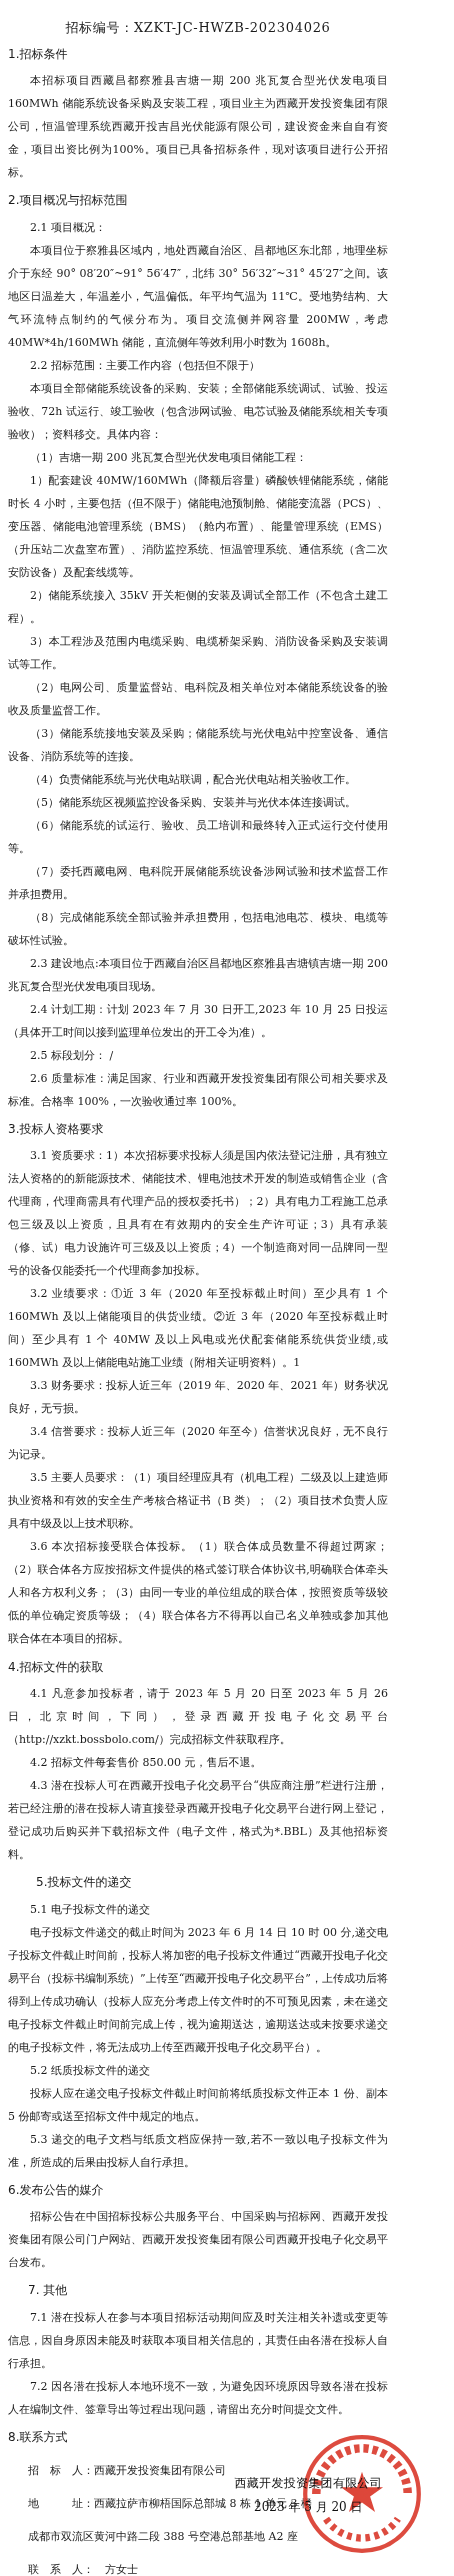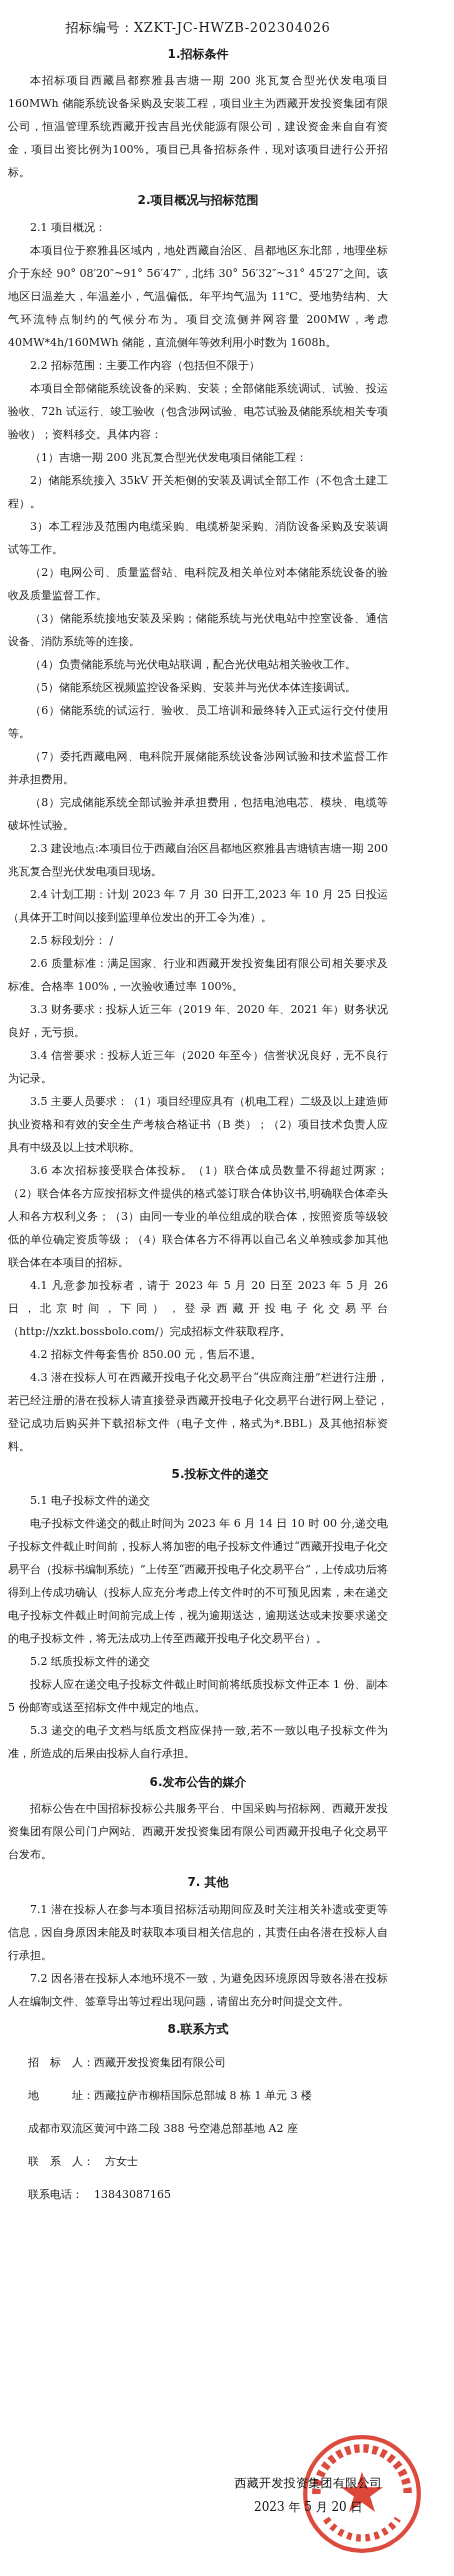--- a/index.html
+++ b/index.html
@@ -12,24 +12,24 @@
     position:relative; width:394px; min-height:2576px; box-sizing:border-box;
     padding:15px 6px 0 8px;
     font-size:11px; line-height:23px; text-align:justify;
   }
   .blk{margin:0;}
   .title{
     text-align:center; font-size:13px; line-height:20px; margin:2.6px 0 5.3px 0;
     letter-spacing:0.7px;
   }
   .h{
-    font-family:"DejaVu Sans", sans-serif; font-weight:700; font-size:12px;
-    margin:5.3px 0 3.3px 0; text-align:center;
+    font-family:"DejaVu Sans", sans-serif; font-weight:400; font-size:12px;
+    margin:5.3px 0 3.3px 0; text-align:left;
   }
-  .h5i{margin-left:44px;}
+  .h5i{margin-left:28px;}
   .h7i{margin-left:20px;}
   .p{text-indent:2em;}
   .addr2{margin-left:68px;}
   .contact{margin-left:20px; margin-top:10px;}
   .u{text-underline-offset:2.6px;}
   .sig{
     position:absolute; top:2471px; right:9.2px; width:153px; z-index:3;
     text-align:center; font-size:12px; line-height:24px; color:#101010;
   }
   .sig .company{letter-spacing:0.3px; white-space:nowrap;}
@@ -45,37 +45,42 @@
   <div id="doc">
       <div class="blk title"><span>招标编号：XZKT-JC-HWZB-202304026</span></div>
       <div class="blk h"><span>1.招标条件</span></div>
       <div class="blk p"><span>本招标项目</span><span class="u">西藏昌都察雅县吉塘一期 200 兆瓦复合型光伏发电项目 160MWh 储能系统设备采购及安装工程</span><span>，项目业主为</span><span class="u">西藏开发投资集团有限公司</span><span>，恒温管理系统</span><span class="u">西藏开投吉昌光伏能源有限公司</span><span>，建设资金来自</span><span class="u">自有资金</span><span>，项目出资比例为</span><span class="u">100%</span><span>。项目已具备招标条件，现对该项目进行公开招标。</span></div>
       <div class="blk h"><span>2.项目概况与招标范围</span></div>
       <div class="blk p"><span>2.1 项目概况：</span></div>
       <div class="blk p"><span>本项目位于察雅县区域内，地处西藏自治区、昌都地区东北部，地理坐标介于东经 90° 08′20″~91° 56′47″，北纬 30° 56′32″~31° 45′27″之间。该地区日温差大，年温差小，气温偏低。年平均气温为 11℃。受地势结构、大气环流特点制约的气候分布为。项目交流侧并网容量 200MW，考虑 40MW*4h/160MWh 储能，直流侧年等效利用小时数为 1608h。</span></div>
       <div class="blk p"><span>2.2 招标范围：主要工作内容（包括但不限于）</span></div>
       <div class="blk p"><span>本项目全部储能系统设备的采购、安装；全部储能系统调试、试验、投运验收、72h 试运行、竣工验收（包含涉网试验、电芯试验及储能系统相关专项验收）；资料移交。具体内容：</span></div>
       <div class="blk p"><span>（1）吉塘一期 200 兆瓦复合型光伏发电项目储能工程：</span></div>
+      <div class="blk p"><span>1）配套建设 40MW/160MWh（降额后容量）磷酸铁锂储能系统，储能时长 4 小时，主要包括（但不限于）储能电池预制舱、储能变流器（PCS）、变压器、储能电池管理系统（BMS）（舱内布置）、能量管理系统（EMS）（升压站二次盘室布置）、消防监控系统、恒温管理系统、通信系统（含二次安防设备）及配套线缆等。</span></div>
       <div class="blk p"><span>2）储能系统接入 35kV 开关柜侧的安装及调试全部工作（不包含土建工程）。</span></div>
       <div class="blk p"><span>3）本工程涉及范围内电缆采购、电缆桥架采购、消防设备采购及安装调试等工作。</span></div>
       <div class="blk p"><span>（2）电网公司、质量监督站、电科院及相关单位对本储能系统设备的验收及质量监督工作。</span></div>
       <div class="blk p"><span>（3）储能系统接地安装及采购；储能系统与光伏电站中控室设备、通信设备、消防系统等的连接。</span></div>
       <div class="blk p"><span>（4）负责储能系统与光伏电站联调，配合光伏电站相关验收工作。</span></div>
       <div class="blk p"><span>（5）储能系统区视频监控设备采购、安装并与光伏本体连接调试。</span></div>
       <div class="blk p"><span>（6）储能系统的试运行、验收、员工培训和最终转入正式运行交付使用等。</span></div>
       <div class="blk p"><span>（7）委托西藏电网、电科院开展储能系统设备涉网试验和技术监督工作并承担费用。</span></div>
       <div class="blk p"><span>（8）完成储能系统全部试验并承担费用，包括电池电芯、模块、电缆等破坏性试验。</span></div>
       <div class="blk p"><span>2.3 建设地点:本项目位于西藏自治区昌都地区察雅县吉塘镇吉塘一期 200 兆瓦复合型光伏发电项目现场。</span></div>
       <div class="blk p"><span>2.4 计划工期：计划 2023 年 7 月 30 日开工,2023 年 10 月 25 日投运（具体开工时间以接到监理单位发出的开工令为准）。</span></div>
       <div class="blk p"><span>2.5 标段划分：</span><span class="u">  /  </span></div>
       <div class="blk p"><span>2.6 质量标准：满足国家、行业和西藏开发投资集团有限公司相关要求及标准。合格率 100%，一次验收通过率 100%。</span></div>
+      <div class="blk h"><span>3.投标人资格要求</span></div>
+      <div class="blk p"><span>3.1 资质要求：1）本次招标要求投标人须是国内依法登记注册，具有独立法人资格的的新能源技术、储能技术、锂电池技术开发的制造或销售企业（含代理商，代理商需具有代理产品的授权委托书）；2）具有电力工程施工总承包三级及以上资质，且具有在有效期内的安全生产许可证；3）具有承装（修、试）电力设施许可三级及以上资质；4）一个制造商对同一品牌同一型号的设备仅能委托一个代理商参加投标。</span></div>
+      <div class="blk p"><span>3.2 业绩要求：①近 3 年（2020 年至投标截止时间）至少具有 1 个 160MWh 及以上储能项目的供货业绩。②近 3 年（2020 年至投标截止时间）至少具有 1 个 40MW 及以上风电或光伏配套储能系统供货业绩,或 160MWh 及以上储能电站施工业绩（附相关证明资料）。1</span></div>
       <div class="blk p"><span>3.3 财务要求：投标人近三年（2019 年、2020 年、2021 年）财务状况良好，无亏损。</span></div>
       <div class="blk p"><span>3.4 信誉要求：投标人近三年（2020 年至今）信誉状况良好，无不良行为记录。</span></div>
       <div class="blk p"><span>3.5 主要人员要求：（1）项目经理应具有（机电工程）二级及以上建造师执业资格和有效的安全生产考核合格证书（B 类）；（2）项目技术负责人应具有中级及以上技术职称。</span></div>
       <div class="blk p"><span>3.6 本次招标</span><span class="u">接受</span><span>联合体投标。（1）联合体成员数量不得超过两家；（2）联合体各方应按招标文件提供的格式签订联合体协议书,明确联合体牵头人和各方权利义务；（3）由同一专业的单位组成的联合体，按照资质等级较低的单位确定资质等级；（4）联合体各方不得再以自己名义单独或参加其他联合体在本项目的招标。</span></div>
+      <div class="blk h"><span>4.招标文件的获取</span></div>
       <div class="blk p"><span>4.1 凡意参加投标者，请于 2023 年 5 月 20 日至 2023 年 5 月 26 日，北京时间，下同），登录西藏开投电子化交易平台（http://xzkt.bossbolo.com/）完成招标文件获取程序。</span></div>
       <div class="blk p"><span>4.2 招标文件每套售价 850.00 元，售后不退。</span></div>
       <div class="blk p"><span>4.3 潜在投标人可在西藏开投电子化交易平台“供应商注册”栏进行注册，若已经注册的潜在投标人请直接登录西藏开投电子化交易平台进行网上登记，登记成功后购买并下载招标文件（电子文件，格式为*.BBL）及其他招标资料。</span></div>
       <div class="blk h h5i"><span>5.投标文件的递交</span></div>
       <div class="blk p"><span>5.1 电子投标文件的递交</span></div>
       <div class="blk p"><span>电子投标文件递交的截止时间为 2023 年 6 月 14 日 10 时 00 分,递交电子投标文件截止时间前，投标人将加密的电子投标文件通过“西藏开投电子化交易平台（投标书编制系统）”上传至“西藏开投电子化交易平台”，上传成功后将得到上传成功确认（投标人应充分考虑上传文件时的不可预见因素，未在递交电子投标文件截止时间前完成上传，视为逾期送达，逾期送达或未按要求递交的电子投标文件，将无法成功上传至西藏开投电子化交易平台）。</span></div>
       <div class="blk p"><span>5.2 纸质投标文件的递交</span></div>
       <div class="blk p"><span>投标人应在递交电子投标文件截止时间前将纸质投标文件正本 1 份、副本 5 份邮寄或送至招标文件中规定的地点。</span></div>
       <div class="blk p"><span>5.3 递交的电子文档与纸质文档应保持一致,若不一致以电子投标文件为准，所造成的后果由投标人自行承担。</span></div>
       <div class="blk h"><span>6.发布公告的媒介</span></div>

